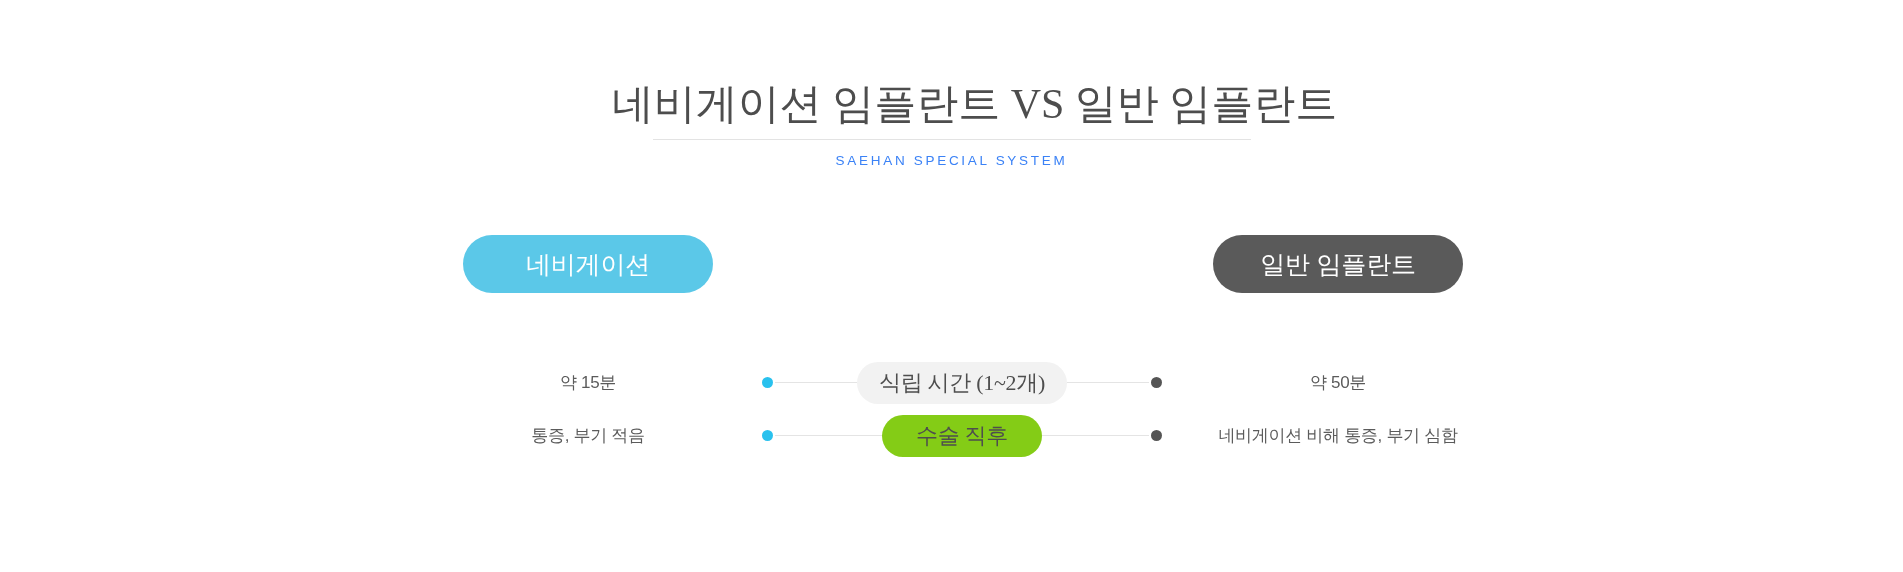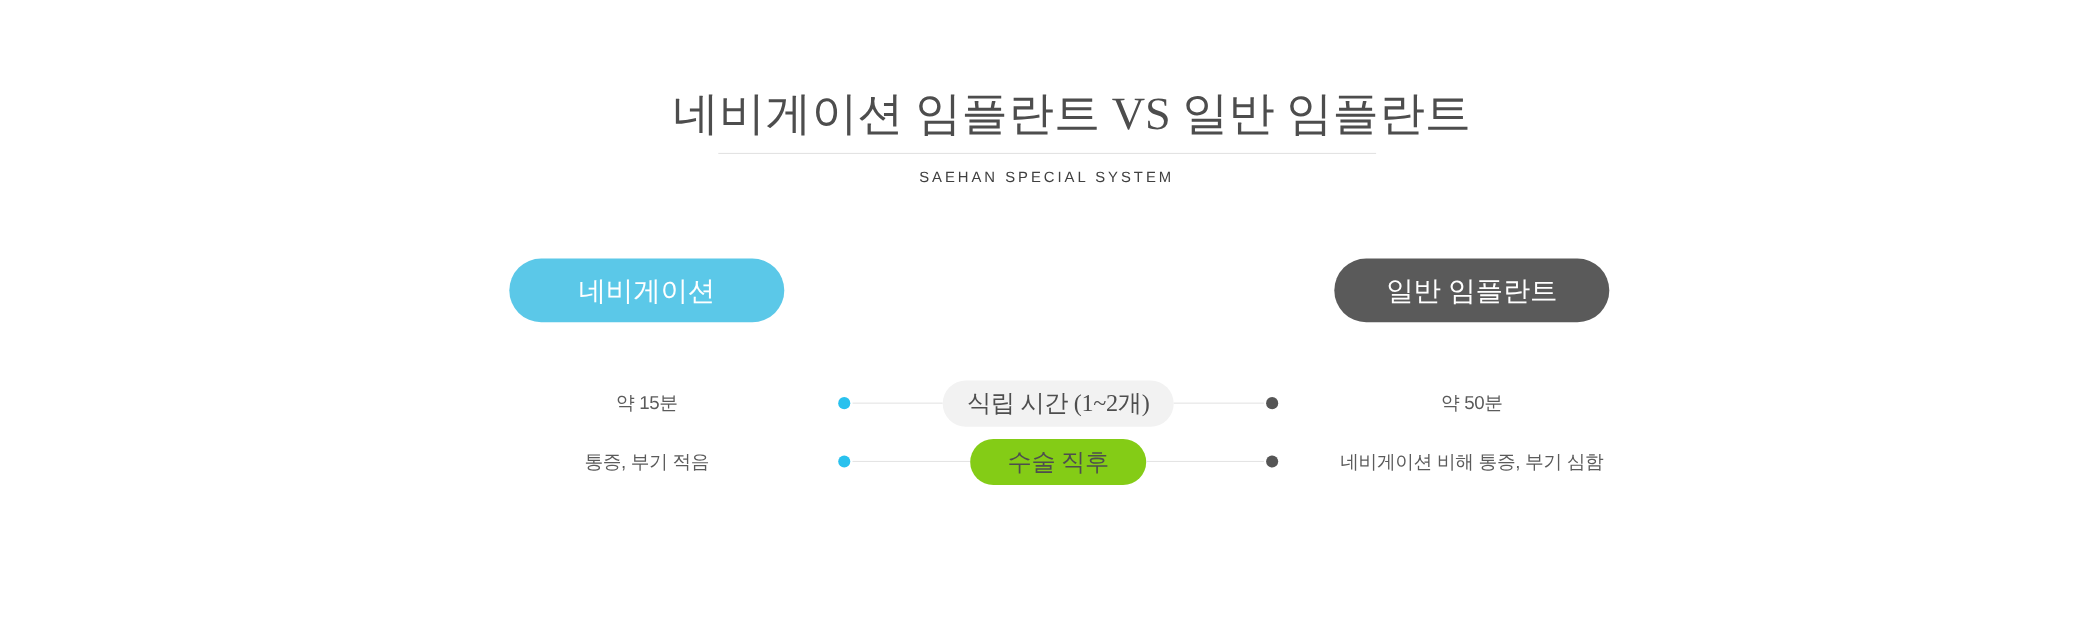--- a/index.html
+++ b/index.html
@@ -86,21 +86,21 @@
   .col-pill.normal-pill {
     left: 1213px;
     top: 235px;
     width: 250px;
   }
 
   
   .rows {
     position: absolute;
     left: 0;
-    top: 340px;
+    top: 356px;
     width: 1551px;
   }
 
   .cmp-row {
     position: relative;
     height: 53px;
     display: flex;
     align-items: center;
   }
 
@@ -170,21 +170,21 @@
   }
 </style>
 </head>
 <body style="background: rgb(255, 255, 255);">
 
 <div class="page">
 
   <div class="header">
     <div class="page-title" style="color: rgb(77, 77, 77);">네비게이션 임플란트 VS 일반 임플란트</div>
     <div class="title-divider" style="background: rgb(227, 227, 227);"></div>
-    <div class="page-subtitle" style="color: #404040;">SAEHAN SPECIAL SYSTEM</div>
+    <div class="page-subtitle" style="color: #3b82f6;">SAEHAN SPECIAL SYSTEM</div>
   </div>
 
   <div class="col-pill normal-pill" style="background: rgb(90, 90, 90);">
     <span>일반 임플란트</span>
   </div>
 
   <div class="col-pill nav-pill" style="background: rgb(91, 200, 232);">
     <span>네비게이션</span>
   </div>
 

